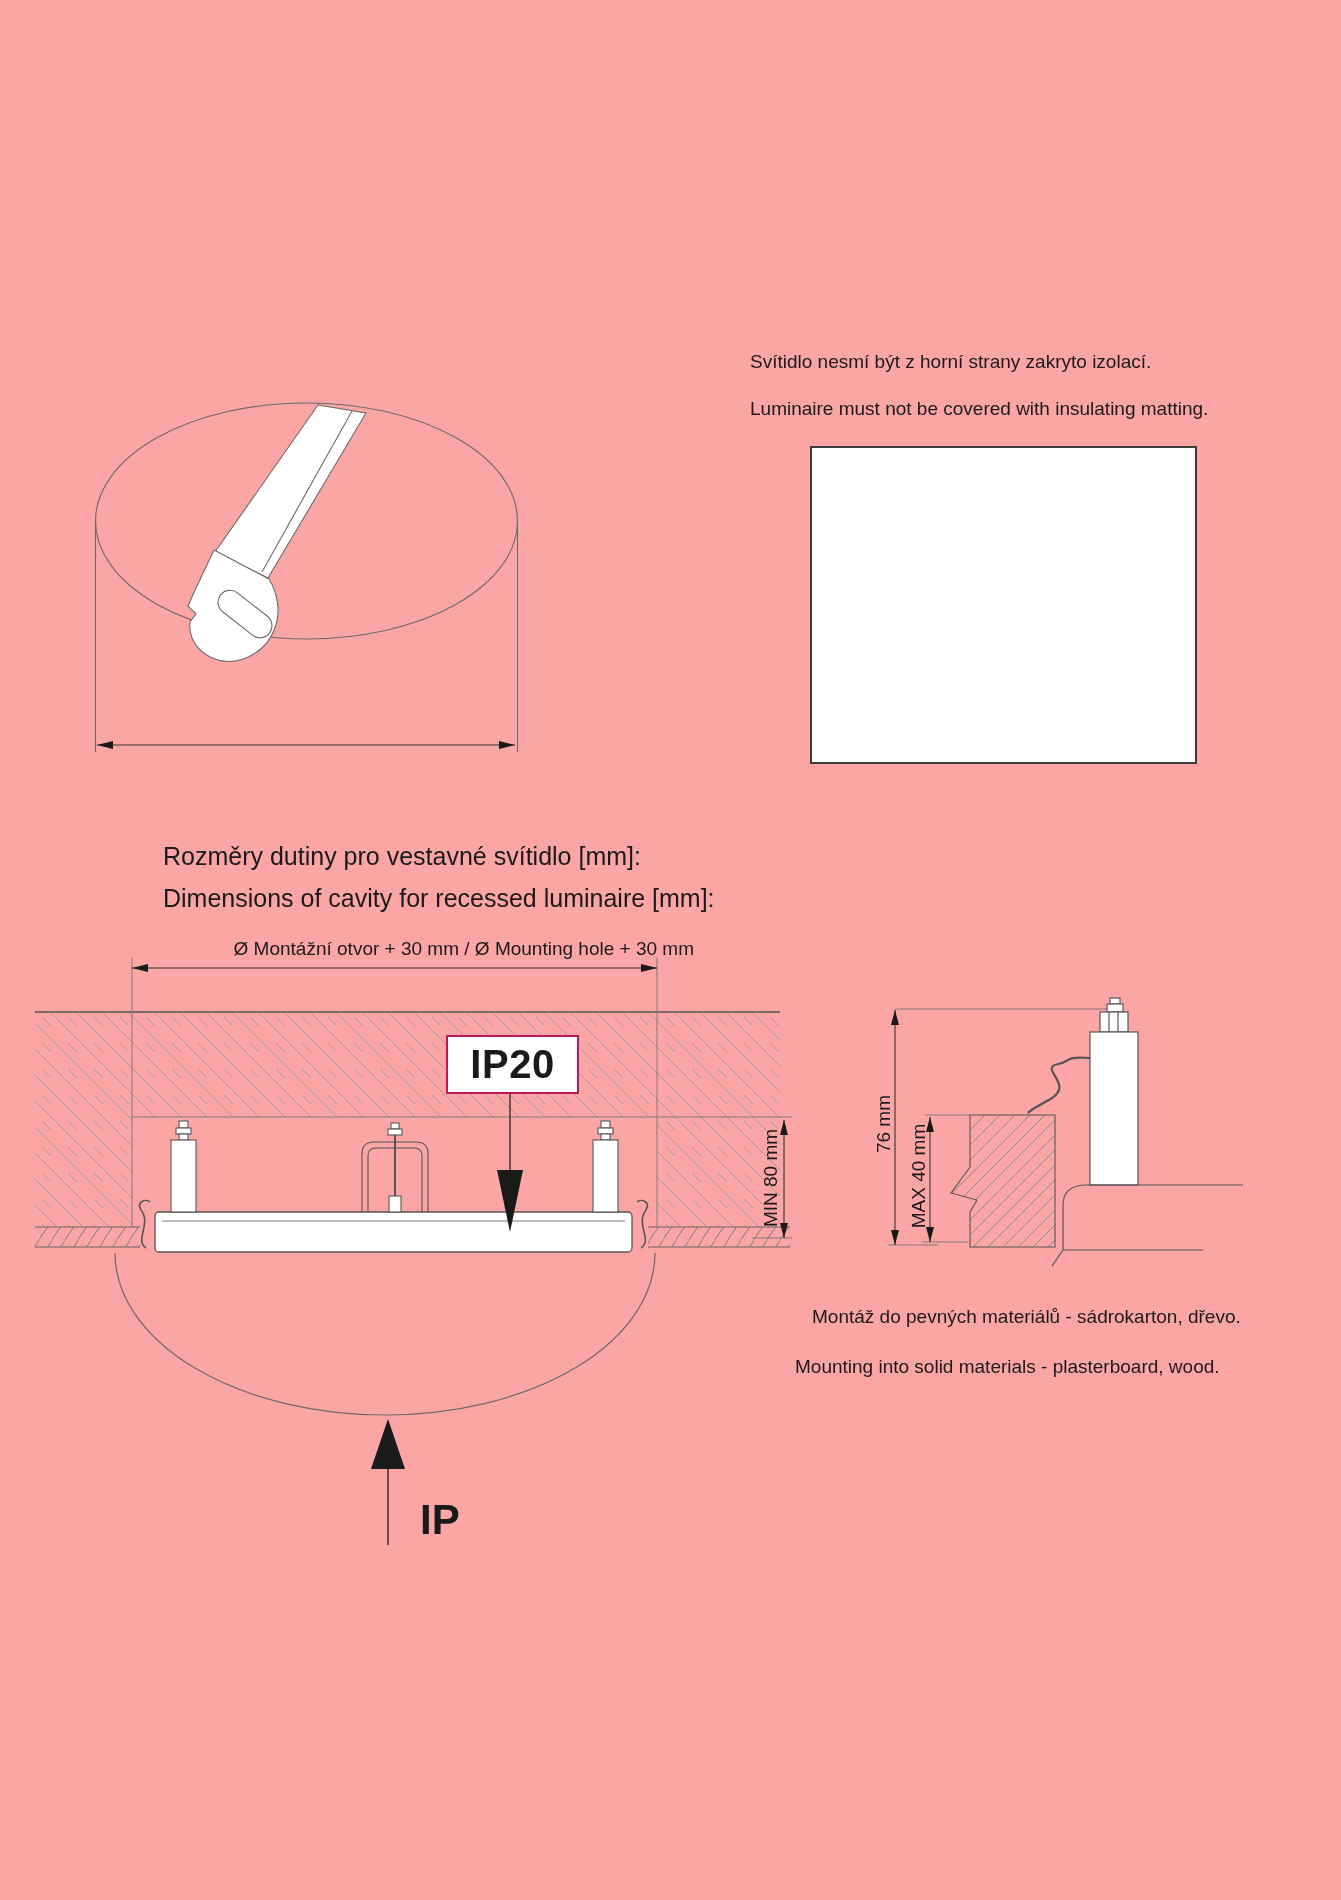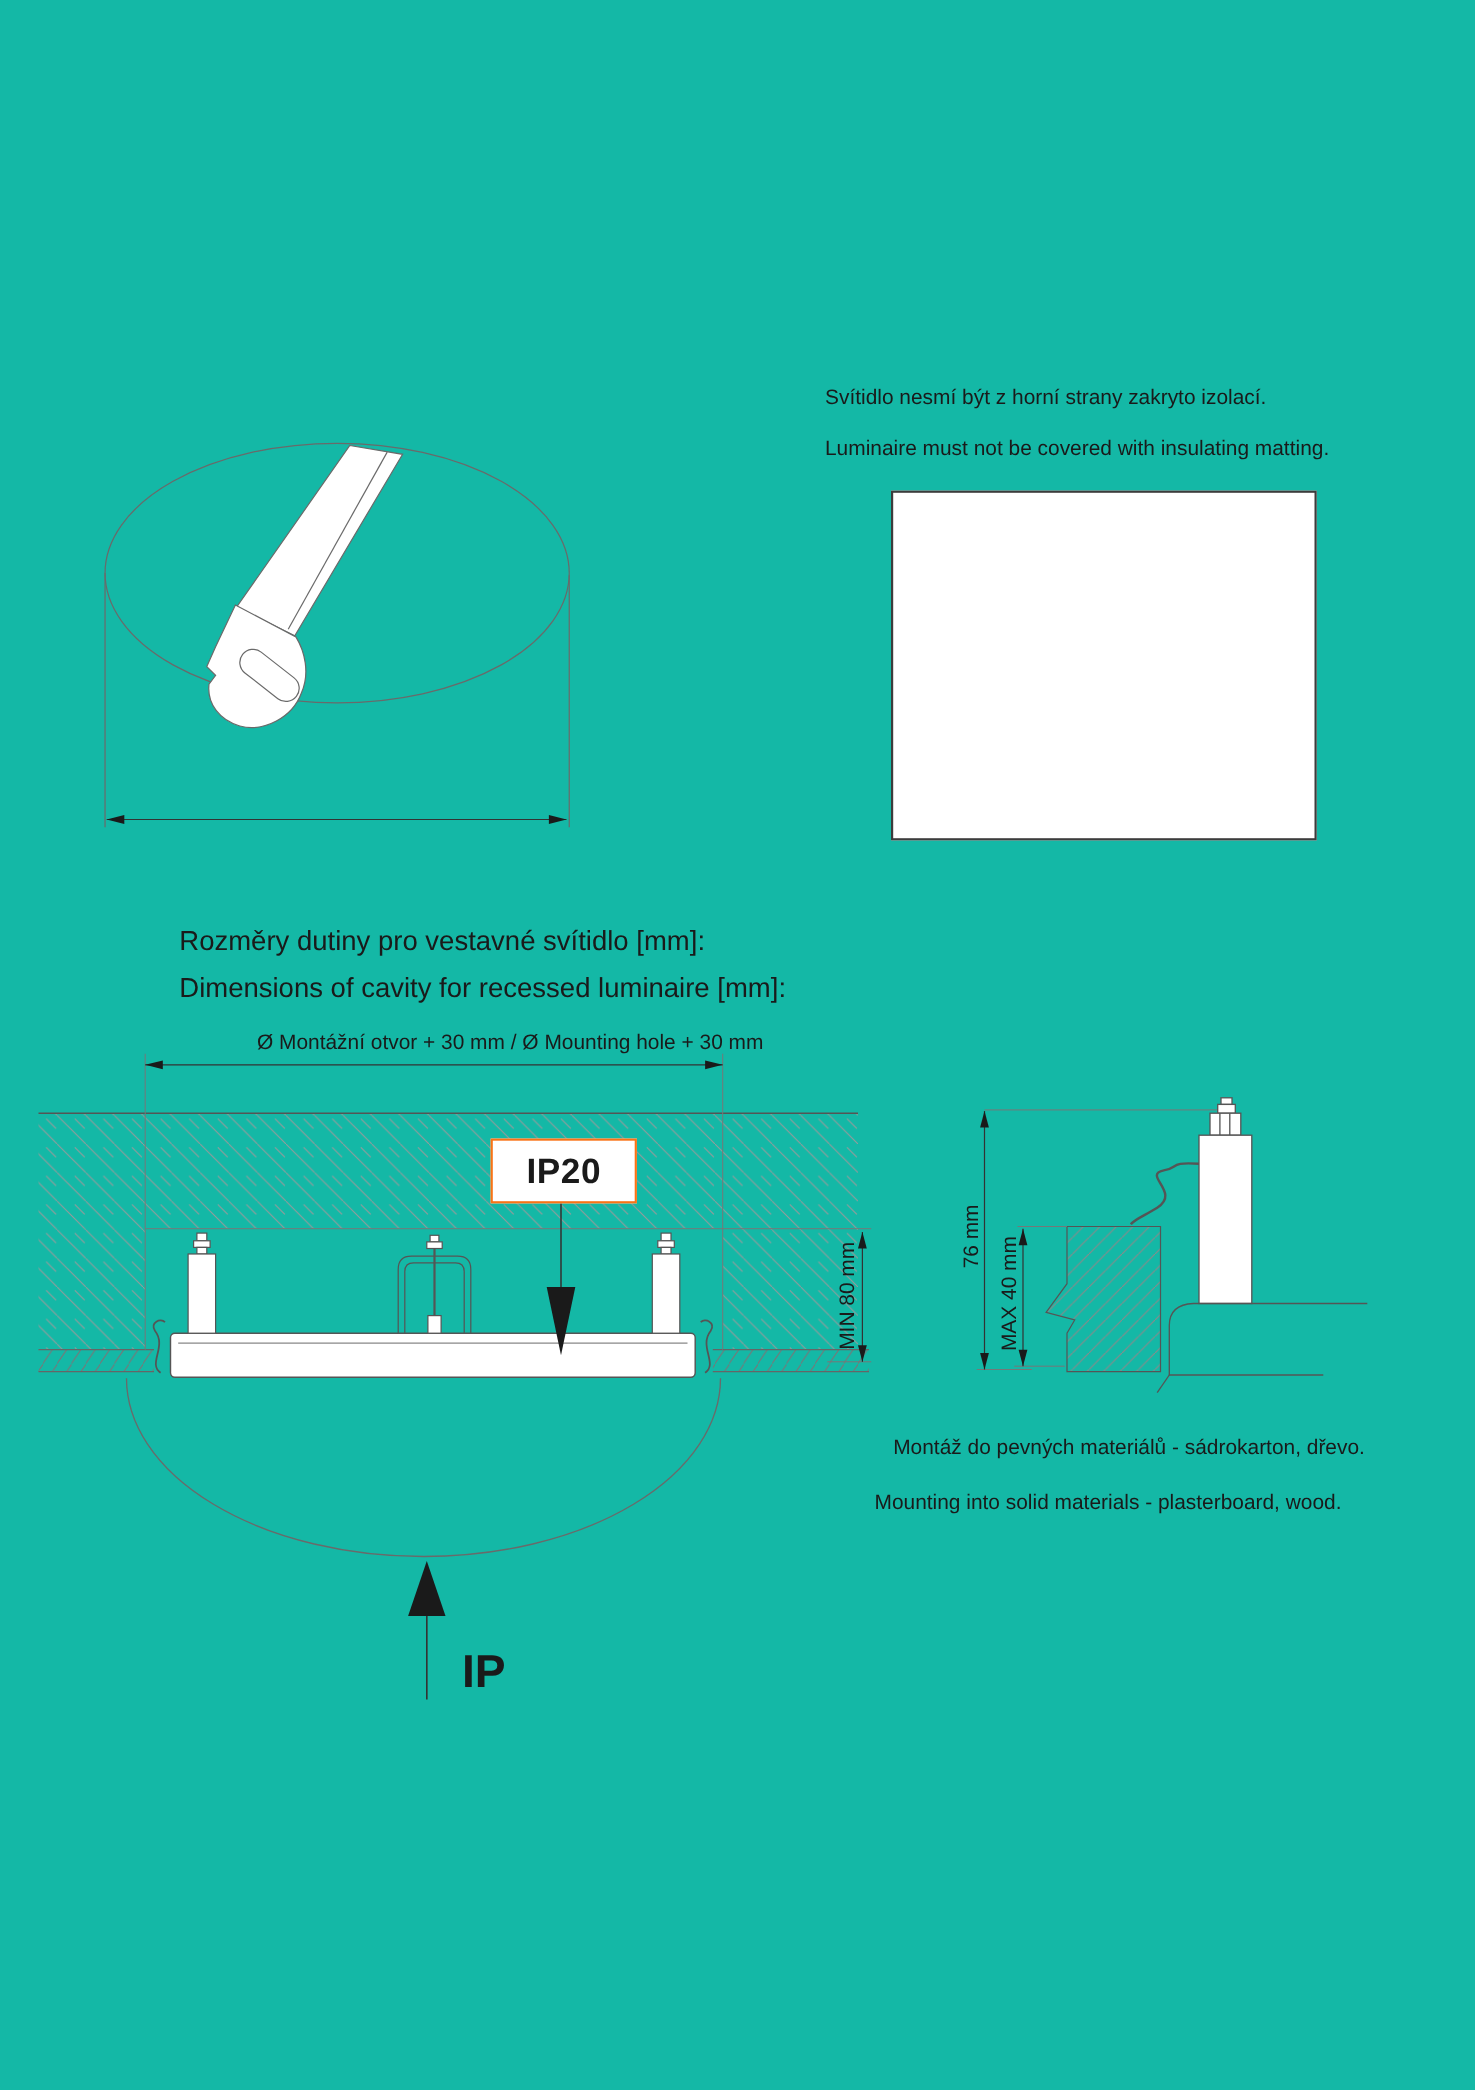--- a/index.html
+++ b/index.html
@@ -1,27 +1,27 @@
 <!DOCTYPE html>
 <html><head>
 <meta charset="utf-8">
 <style>
   html,body{margin:0;padding:0;background:#ffffff;}
-  #page{position:relative;width:1341px;height:1900px;background:#14b8a6;overflow:hidden;
+  #page{position:relative;width:1341px;height:1900px;background:#fca5a5;overflow:hidden;
         font-family:"Liberation Sans", sans-serif;color:#1a1a1a;}
   svg{position:absolute;left:0;top:0;}
   .txt{position:absolute;white-space:nowrap;font-size:19px;color:#1a1a1a;}
   .heading{font-size:25px;}
   .dim-big{font-size:36px;}
   .dim-small{font-size:19px;}
   .rot{transform:rotate(-90deg);text-align:center;}
   .center{text-align:center;}
   #ip20-box{position:absolute;left:446px;top:1035px;width:129px;height:55px;
-            border:2px solid #f97316;background:#ffffff;display:flex;align-items:center;justify-content:center;
-            font-weight:bold;font-size:32px;letter-spacing:0.5px;}
+            border:2px solid #be185d;background:#ffffff;display:flex;align-items:center;justify-content:center;
+            font-weight:bold;font-size:40px;letter-spacing:0.5px;}
   #warn-box{position:absolute;left:810px;top:446px;width:383px;height:314px;border:2px solid #3c3c3c;background:#ffffff;}
   .big-ip{font-weight:bold;font-size:42px;}
 </style>
 </head>
 <body>
 
 <div id="page">
 
   <svg width="1341" height="1900" viewBox="0 0 1341 1900">
     <defs>

